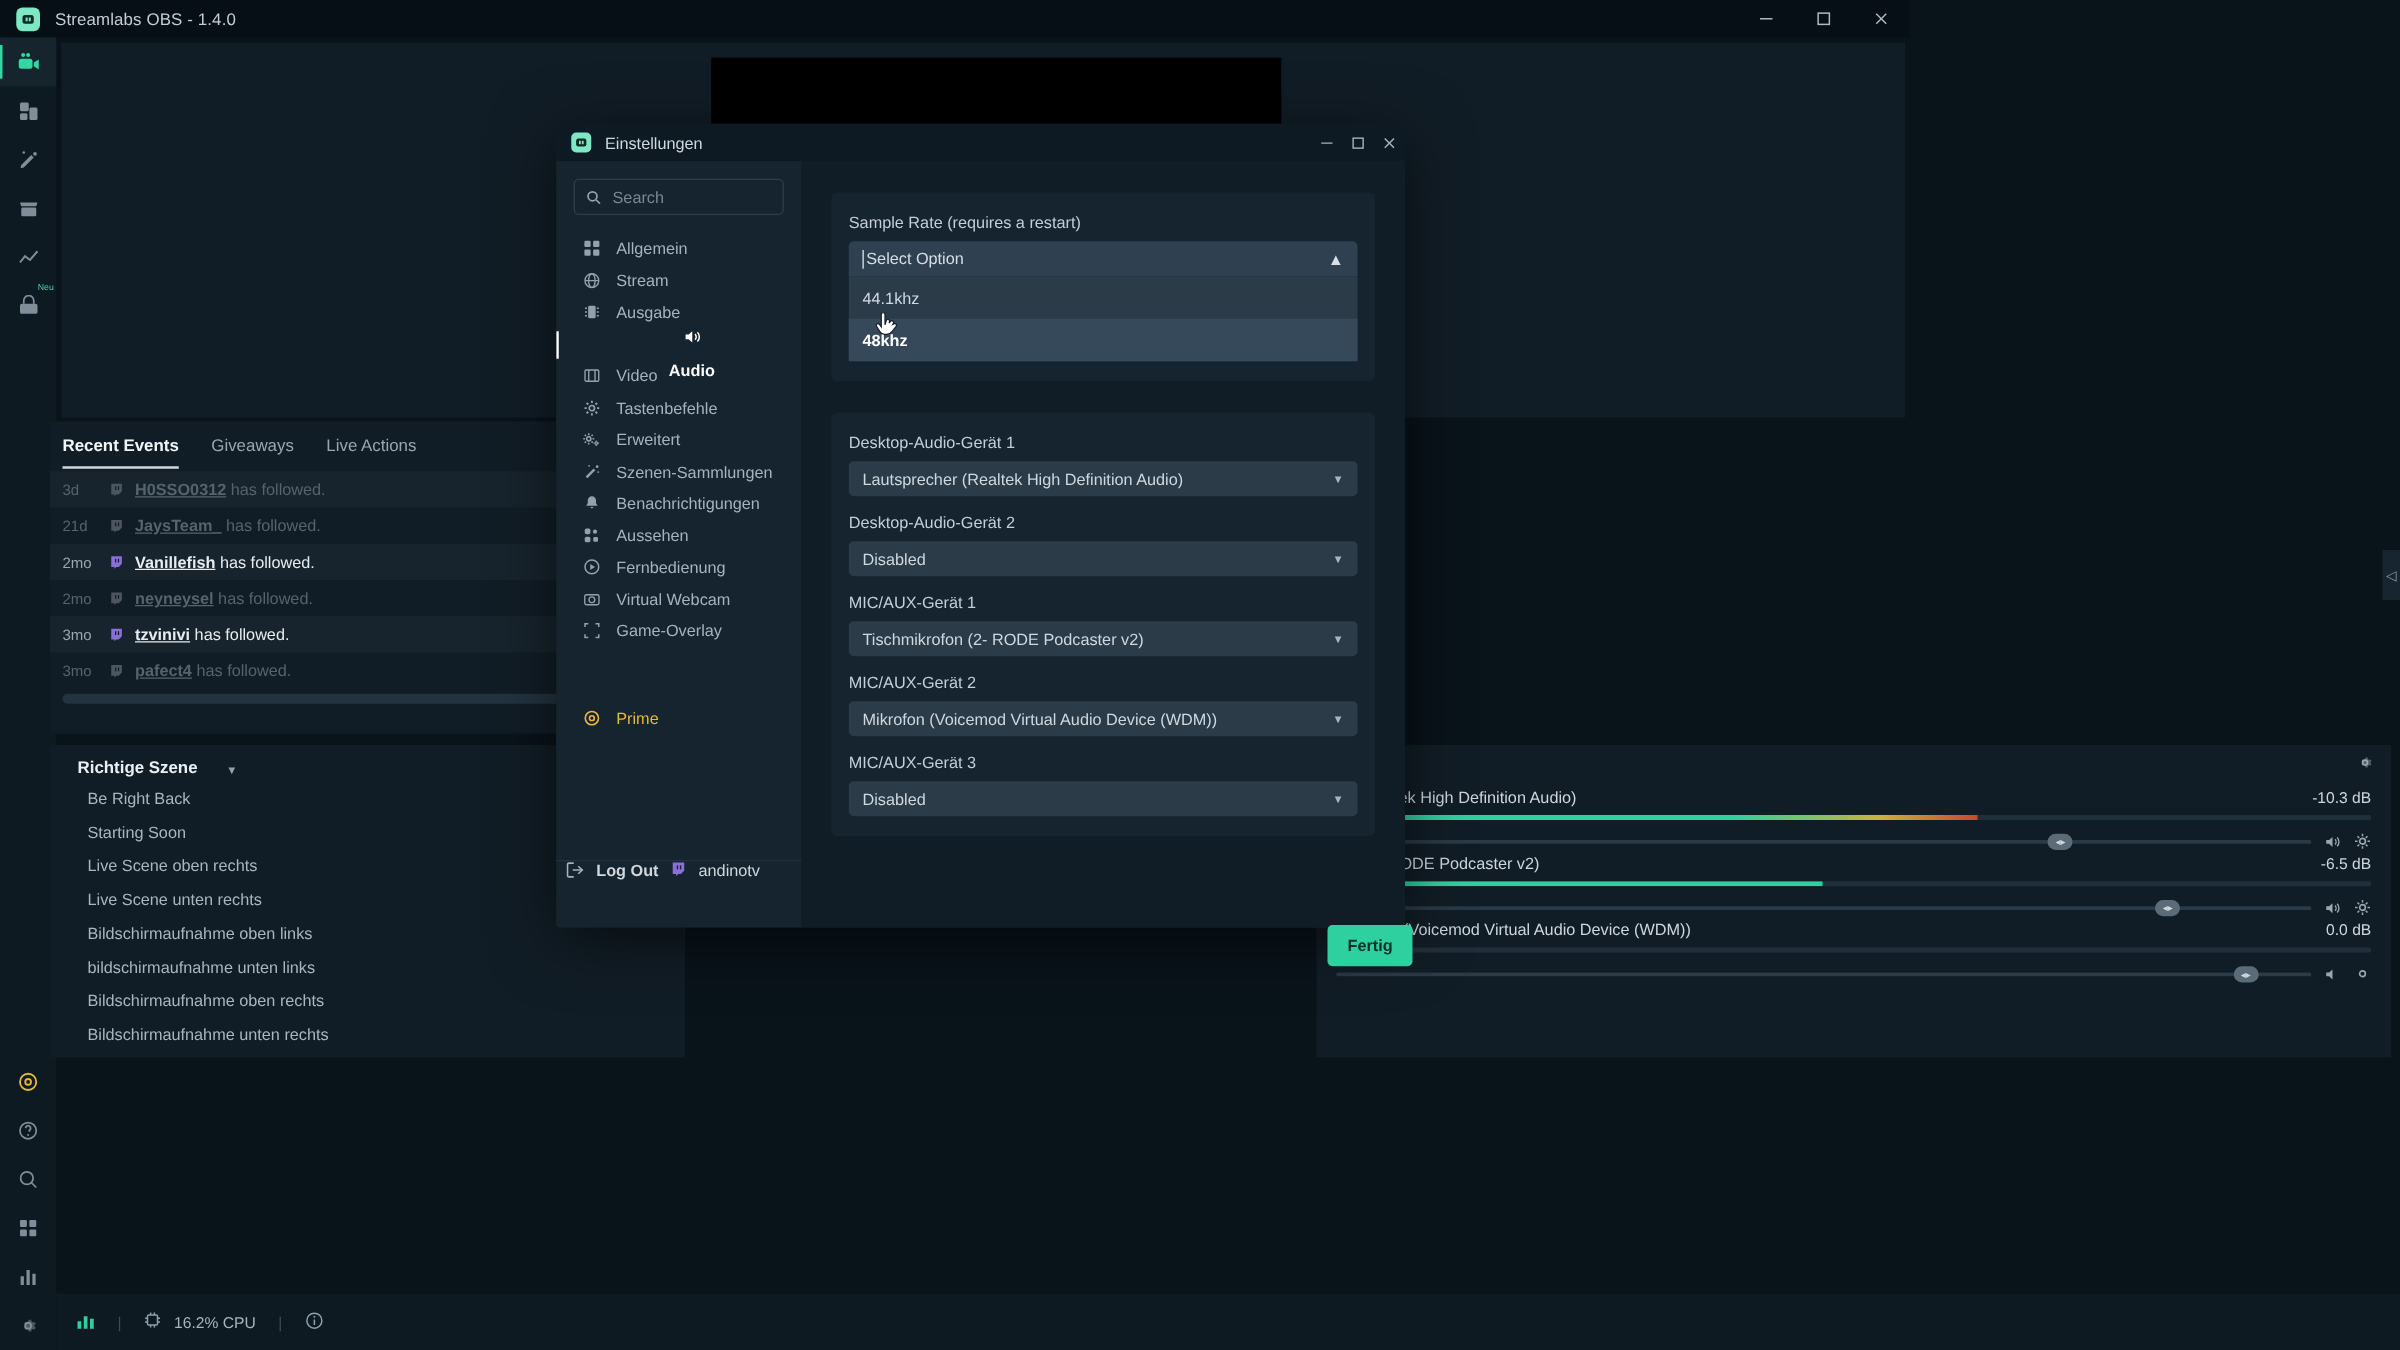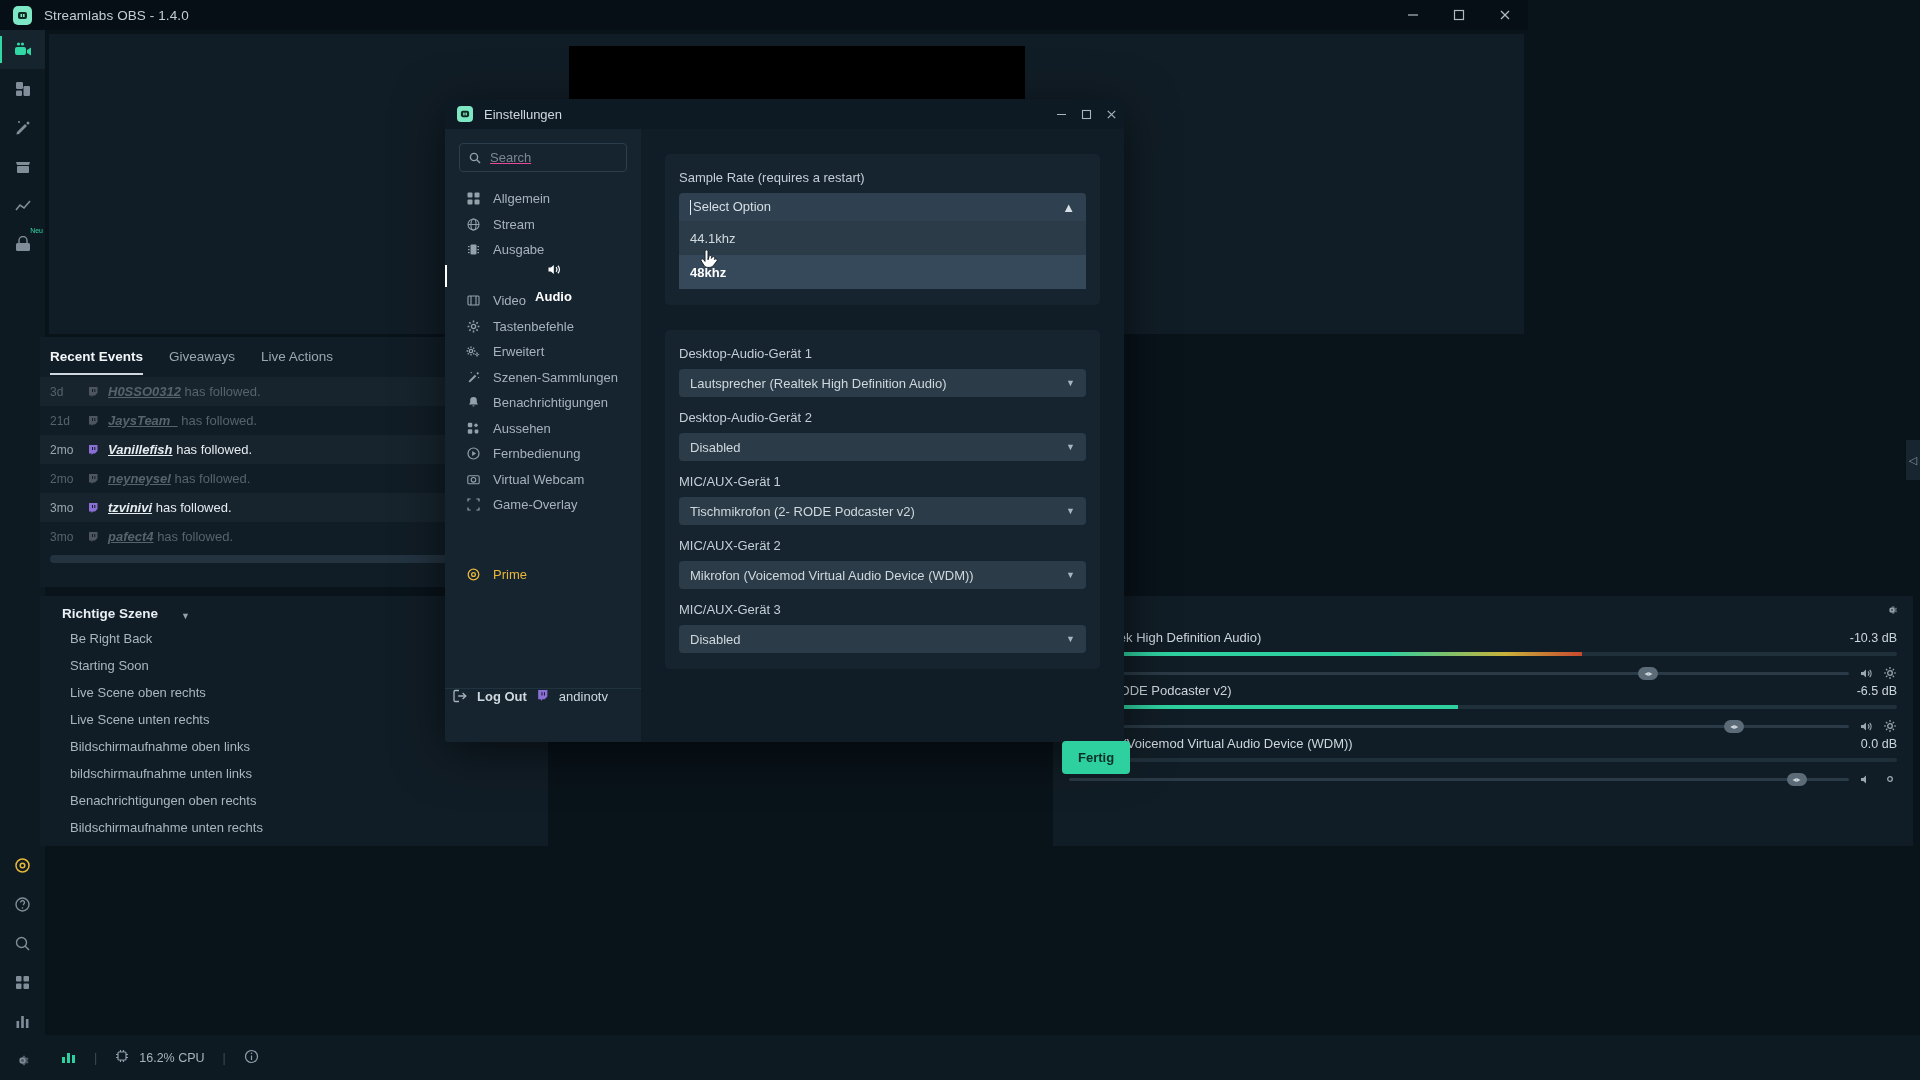--- a/index.html
+++ b/index.html
@@ -63,21 +63,21 @@
   .ev-tab { font-size:13.5px; color:#9aa7b1; padding-bottom:11px; position:relative; }
   .ev-tab.active { color:#f2f6f8; font-weight:bold; }
   .ev-tab.active::after { content:""; position:absolute; left:0; bottom:0; width:100%; height:2px; background:#cfd8de; }
   .ev-list { margin-top:2px; }
   .ev-row { height: 29px; display:flex; align-items:center; font-size:13px; }
   .ev-row.alt { background:#17242d; }
   .ev-time { width:38px; padding-left:10px; color:#6e7d88; font-size:12px; }
   .ev-icon { width:30px; display:flex; justify-content:center; color:#8a6fd6; }
   .ev-icon svg { display:block; }
   .ev-text { color:#9caab4; }
-  .ev-text b { font-weight:bold; text-decoration:underline;font-style:italic; }
+  .ev-text b { font-weight:bold; text-decoration:underline; }
   .ev-row.dim .ev-time, .ev-row.dim .ev-text { color:#55636d; }
   .ev-row.dim .ev-icon { color:#4c5560; }
   .ev-row.bright .ev-text { color:#e6ecf0; }
   .ev-row.bright .ev-time { color:#9aa7b1; }
   .ev-scroll { height:8px; background:#233340; margin: 4px 10px 0 10px; border-radius:4px; }
 
   
   .scenes {
     position:absolute; left:40px; top:596px; width:508px; height:250px;
     background:#111d26;
@@ -153,21 +153,21 @@
   .m-side {
     width:196px; background:#16242f; padding-top:14px; position:relative;
   }
   .search {
     margin:0 14px 14px 14px; height:29px; border:1px solid #2c3e4b; border-radius:4px;
     display:flex; align-items:center; padding:0 9px; gap:9px;
   }
   .search svg { display:block; color:#93a1ab; }
   .search input {
     background:transparent; border:0; outline:0; color:#ec4899; font-size:13px;
-    font-family:"Liberation Sans", sans-serif; width:100%;text-decoration:underline;
+    font-family:"Liberation Sans", sans-serif; width:100%;
   }
   .search input::placeholder { color:#7b8892; }
   .m-nav { }
   .m-nav-item {
     height:25.5px; display:flex; align-items:center; gap:13px; padding-left:21px;
     font-size:13px; color:#a7b3bc; position:relative;
   }
   .m-nav-item .ico { width:14px; height:14px; display:flex; align-items:center; justify-content:center; color:#93a1ab; }
   .m-nav-item .ico svg { display:block; }
   .m-nav-item.active { color:#ffffff; font-weight:bold;flex-direction:column; }
@@ -505,21 +505,21 @@
       <span class="sc-head-title">Richtige Szene</span>
       <span class="sc-caret">▼</span>
     </div>
     <div class="sc-list">
       <div class="sc-item">Be Right Back</div>
       <div class="sc-item">Starting Soon</div>
       <div class="sc-item">Live Scene oben rechts</div>
       <div class="sc-item">Live Scene unten rechts</div>
       <div class="sc-item">Bildschirmaufnahme oben links</div>
       <div class="sc-item">bildschirmaufnahme unten links</div>
-      <div class="sc-item">Benachrichtigungen oben rechts</div>
+      <div class="sc-item">Bildschirmaufnahme oben rechts</div>
       <div class="sc-item">Bildschirmaufnahme unten rechts</div>
     </div>
   </div>
 
   <div class="mixer">
     <div class="mx-head">
       <span><svg width="14" height="14" viewBox="0 0 14 14" fill="currentColor">
             <path d="M7 4.4A2.6 2.6 0 107 9.6 2.6 2.6 0 007 4.4zm0 3.9a1.3 1.3 0 110-2.6 1.3 1.3 0 010 2.6z"></path>
             <path d="M12.2 8.1l-.9-.5.1-.6-.1-.6.9-.5-.8-1.3-1 .3c-.3-.3-.7-.5-1.1-.6L9.1 3H7.4l-.2 1.3c-.4.1-.8.3-1.1.6l-1-.3-.8 1.3.9.5-.1.6.1.6-.9.5.8 1.3 1-.3c.3.3.7.5 1.1.6l.2 1.3h1.7l.2-1.3c.4-.1.8-.3 1.1-.6l1 .3z" opacity=".5"></path>
           </svg></span>

